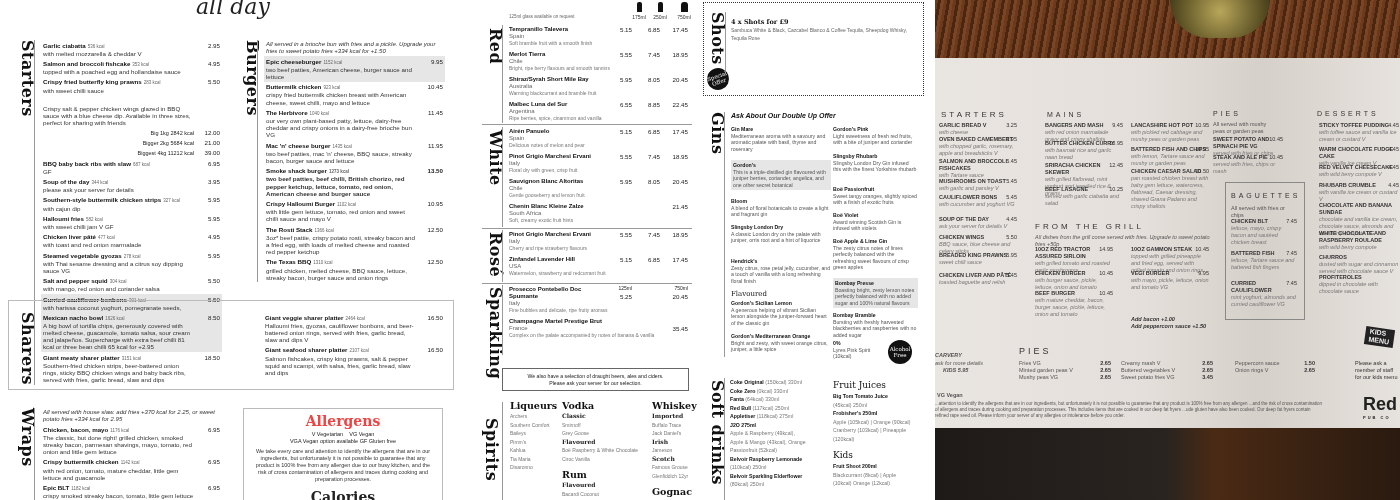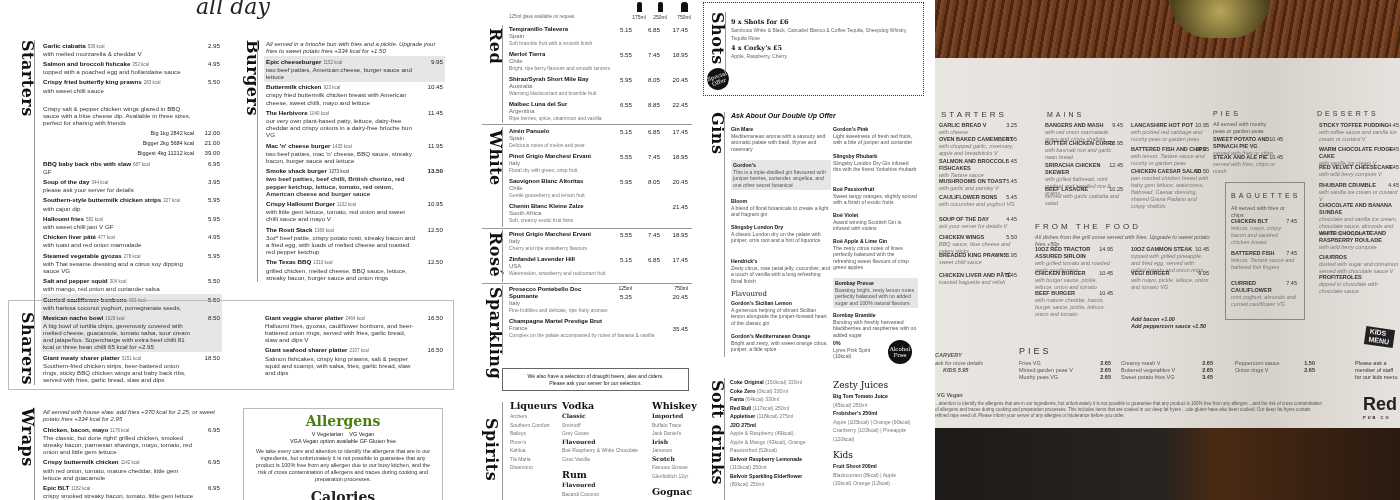--- a/index.html
+++ b/index.html
@@ -189,21 +189,21 @@
     <span>with red onion, tomato, mature cheddar, little gem lettuce and guacamole</span>
     <span class="pr">6.95</span></div>
         <div class="item">
     <span class="nm">Epic BLT</span><span class="kc">1182 kcal</span><br>
     <span>crispy smoked streaky bacon, tomato, little gem lettuce</span>
     <span class="pr">6.95</span></div>
       </div>
   </div>
 
   <div class="box" style="left:243px;top:408px;width:200px;height:100px;text-align:center;padding:4px 8px">
-    <div class="serif" style="font-size:14px;font-weight:bold;color:#4d7c0f">Allergens</div>
+    <div class="serif" style="font-size:14px;font-weight:bold;color:#ef4444">Allergens</div>
     <div style="font-size:5.5px;margin-top:2px;white-space:pre">V Vegetarian    VG Vegan</div>
     <div style="font-size:5.5px;margin-top:1px">VGA Vegan option available GF Gluten free</div>
     <div style="font-size:5.5px;line-height:7px;margin-top:4px;color:#333">We take every care and attention to identify the allergens that are in our ingredients, but unfortunately it is not possible to guarantee that any product is 100% free from any allergen due to our busy kitchen, and the risk of cross contamination of allergens and traces during cooking and preparation processes.</div>
     <div class="serif" style="font-size:14px;font-weight:bold;margin-top:6px">Calories</div>
   </div>
 </div>
 
 <div class="panel" style="left:470px;width:230px">
   <div style="position:absolute;left:39px;top:14px;font-size:4.5px;color:#666">125ml glass available on request</div>
   <div class="glass" style="left:159px;top:2px;width:20px"><span class="g"></span><span>175ml</span></div>
@@ -371,26 +371,22 @@
       <div>Bacardi Coconut</div>
     </div>
 </div>
 
 <div class="panel" style="left:700px;width:230px">
   <div class="box" style="left:3px;top:2px;width:221px;height:94px;border:1.5px dotted #333"></div>
   <div class="vlabel" style="left:8px;top:12px">Shots</div>
   <div class="divh" style="left:25px;top:12px;width:1px;height:60px"></div>
   <div id="shots" style="position:absolute;left:31px;top:18px;width:190px">
       <div style="margin-bottom:2px">
-        <div class="serif" style="font-size:6.5px;font-weight:bold;color:#111;line-height:9px">9 x Shots for £6</div>
+        <div class="serif" style="font-size:6.5px;font-weight:bold;color:#111;line-height:9px">4 x Shots for £9</div>
         <div style="font-size:5px;color:#666;line-height:7.5px">Sambuca White &amp; Black, Cazcabel Blanco &amp; Coffee Tequila, Sheepdog Whisky, Tequila Rose</div>
-      </div>
-      <div style="margin-bottom:2px">
-        <div class="serif" style="font-size:6.5px;font-weight:bold;color:#111;line-height:9px">4 x Corky's £5</div>
-        <div style="font-size:5px;color:#666;line-height:7.5px">Apple, Raspberry, Cherry</div>
       </div>
     </div>
   <div class="badge" style="left:7px;top:68px;width:22px;height:22px;transform:rotate(-20deg)">Special Offer</div>
 
   <div class="vlabel" style="left:8px;top:112px">Gins</div>
   <div class="sec" style="left:24px;top:112px;width:1px;height:245px"></div>
   <div style="position:absolute;left:31px;top:112px;font-size:7px;font-style:italic;font-weight:bold;color:#111">Ask About Our Double Up Offer</div>
   <div id="ginL">
       <div class="gin" style="left:31px;top:126px"><span class="nm">Gin Mare</span><span>Mediterranean aroma with a savoury and aromatic palate with basil, thyme and rosemary</span></div>
       <div class="gin hl" style="left:31px;top:160px"><span class="nm">Gordon's</span><span>This is a triple-distilled gin flavoured with juniper berries, coriander, angelica, and one other secret botanical</span></div>
@@ -425,21 +421,21 @@
       <div><b>Appletiser</b> <span>(118kcal) 275ml</span></div>
       <div><b>J2O 275ml</b> <span></span></div>
       <div><b></b> <span>Apple &amp; Raspberry (49kcal),</span></div>
       <div><b></b> <span>Apple &amp; Mango (43kcal), Orange</span></div>
       <div><b></b> <span>Passionfruit (52kcal)</span></div>
       <div><b>Belvoir Raspberry Lemonade</b> <span></span></div>
       <div><b></b> <span>(110kcal) 250ml</span></div>
       <div><b>Belvoir Sparkling Elderflower</b> <span></span></div>
       <div><b></b> <span>(80kcal) 250ml</span></div>
     </div>
-  <div class="serif" style="position:absolute;left:133px;top:380px;font-size:9px;color:#111">Zesty Juices</div>
+  <div class="serif" style="position:absolute;left:133px;top:380px;font-size:9px;color:#111">Fruit Juices</div>
   <div class="soft" id="softJ" style="left:133px;top:392px;width:90px">
       <div><b>Big Tom Tomato Juice</b> <span></span></div>
       <div><b></b> <span>(45kcal) 250ml</span></div>
       <div><b>Frobisher's 250ml</b> <span></span></div>
       <div><b></b> <span>Apple (105kcal) | Orange (90kcal)</span></div>
       <div><b></b> <span>Cranberry (103kcal) | Pineapple</span></div>
       <div><b></b> <span>(120kcal)</span></div>
     </div>
   <div class="serif" style="position:absolute;left:133px;top:450px;font-size:9px;color:#111">Kids</div>
   <div class="soft" id="softK" style="left:133px;top:462px;width:90px">
@@ -495,21 +491,21 @@
         <div class="pt" style="left:384px;top:216px;width:80px"><b>PROFITEROLES</b><span style="position:absolute;right:0;top:0;color:#333"></span><div style="text-transform:none;font-style:italic;color:#777">dipped in chocolate with chocolate sauce</div></div>
       </div>
     <div class="box" style="left:290px;top:124px;width:80px;height:138px;border-color:#888"></div>
     <div class="ph" style="left:296px;top:134px;font-size:7px">BAGUETTES</div>
     <div class="pt" style="left:296px;top:147px;width:60px;text-transform:none">All served with fries or chips</div>
     <div id="pBag">
         <div class="pt" style="left:296px;top:160px;width:66px"><b>CHICKEN BLT</b><span style="position:absolute;right:0;top:0;color:#333">7.45</span><div style="text-transform:none;font-style:italic;color:#777">lettuce, mayo, crispy bacon and sautéed chicken breast</div></div>
         <div class="pt" style="left:296px;top:192px;width:66px"><b>BATTERED FISH</b><span style="position:absolute;right:0;top:0;color:#333">7.45</span><div style="text-transform:none;font-style:italic;color:#777">lettuce, Tartare sauce and battered fish fingers</div></div>
         <div class="pt" style="left:296px;top:222px;width:66px"><b>CURRIED CAULIFLOWER</b><span style="position:absolute;right:0;top:0;color:#333">7.45</span><div style="text-transform:none;font-style:italic;color:#777">mint yoghurt, almonds and curried cauliflower VG</div></div>
       </div>
-    <div class="ph" style="left:100px;top:164px;font-size:8px">FROM THE FOOD</div>
+    <div class="ph" style="left:100px;top:164px;font-size:8px">FROM THE GRILL</div>
     <div class="pt" style="left:100px;top:176px;width:180px;text-transform:none;font-style:italic">All dishes from the grill come served with fries. Upgrade to sweet potato fries +50p</div>
     <div id="pGrill">
         <div class="pt" style="left:100px;top:188px;width:78px"><b>10OZ RED TRACTOR ASSURED SIRLOIN</b><span style="position:absolute;right:0;top:0;color:#333">14.95</span><div style="text-transform:none;font-style:italic;color:#777">with grilled tomato and roasted garlic mushrooms</div></div>
         <div class="pt" style="left:100px;top:212px;width:78px"><b>CHICKEN BURGER</b><span style="position:absolute;right:0;top:0;color:#333">10.45</span><div style="text-transform:none;font-style:italic;color:#777">with burger sauce, pickle, lettuce, onion and tomato</div></div>
         <div class="pt" style="left:100px;top:232px;width:78px"><b>BEEF BURGER</b><span style="position:absolute;right:0;top:0;color:#333">10.45</span><div style="text-transform:none;font-style:italic;color:#777">with mature cheddar, bacon, burger sauce, pickle, lettuce, onion and tomato</div></div>
         <div class="pt" style="left: 196px; top: 188px; width: 78px;"><b>10OZ GAMMON STEAK</b><span style="position:absolute;right:0;top:0;color:#333">10.45</span><div style="text-transform:none;font-style:italic;color:#777">topped with grilled pineapple and fried egg, served with grilled tomato and onion rings</div></div>
         <div class="pt" style="left: 196px; top: 212px; width: 78px;"><b>VEGI BURGER</b><span style="position:absolute;right:0;top:0;color:#333">9.95</span><div style="text-transform:none;font-style:italic;color:#777">with mayo, pickle, lettuce, onion and tomato VG</div></div>
         <div class="pt" style="left:196px;top:258px;text-transform:none;font-style:italic;font-weight:bold;color:#333">Add bacon +1.00</div>
         <div class="pt" style="left:196px;top:265px;text-transform:none;font-style:italic;font-weight:bold;color:#333">Add peppercorn sauce +1.50</div>
       </div>

